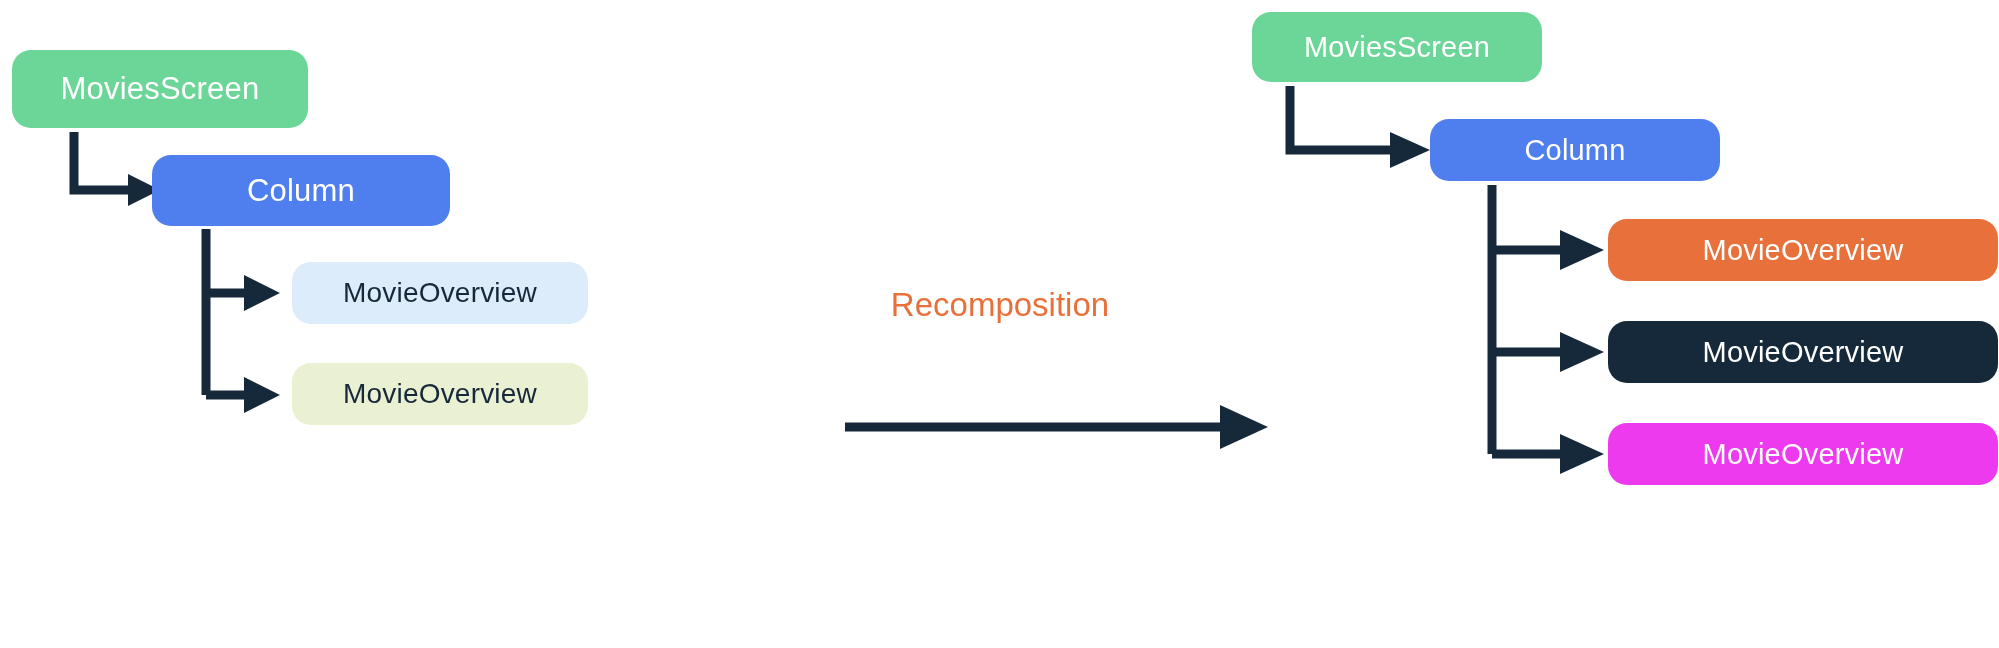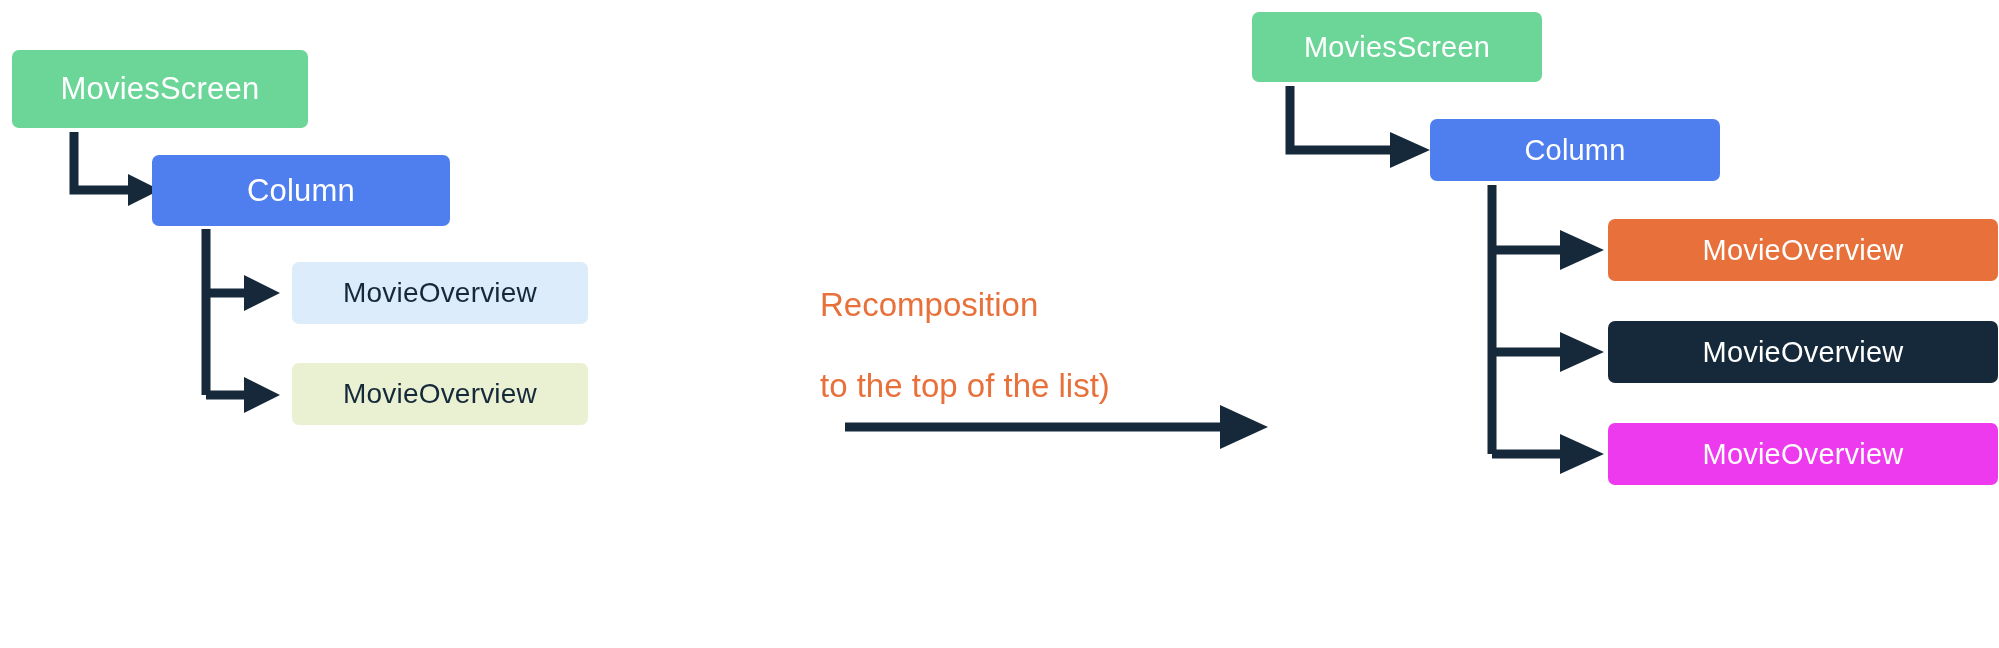--- a/index.html
+++ b/index.html
@@ -15,34 +15,34 @@
     width: 1999px;
     height: 648px;
     background: #ffffff;
     overflow: hidden;
   }
   .node {
     position: absolute;
     display: flex;
     align-items: center;
     justify-content: center;
-    border-radius: 7px;
+    border-radius: 19px;
     box-sizing: border-box;
     font-family: "Liberation Sans", sans-serif;
     font-weight: 400;
     letter-spacing: 0.2px;
     white-space: nowrap;
   }
   .connector {
     position: absolute;
     pointer-events: none;
   }
   .caption {
     position: absolute;
-    text-align: left;
+    text-align: center;
     font-family: "Liberation Sans", sans-serif;
     font-weight: 400;
     line-height: 1.22;
     white-space: pre-line;
   }
 </style>
 </head>
 <body>
 
 <div id="canvas">
@@ -72,21 +72,20 @@
   <div class="node" style="left:292px; top:262px; width:296px; height:62px; background:#DCECFB; color:#16293A; font-size:28px;">
     <span>MovieOverview</span>
   </div>
 
   <div class="node" style="left:292px; top:363px; width:296px; height:62px; background:#EAF0D2; color:#16293A; font-size:28px;">
     <span>MovieOverview</span>
   </div>
 
   <div class="caption" style="left:820px; top:245px; width:360px; font-size:33px; color:#E8703A;">
     <div>Recomposition</div>
-    <div>to the top of the list)</div>
   </div>
 
   <svg class="connector" width="460" height="80" style="left:820px; top:390px;">
     <path d="M 25 37 L 400 37" fill="none" stroke="#16293A" stroke-width="9"></path>
     <polygon points="400,15 448,37 400,59" fill="#16293A"></polygon>
   </svg>
 
   <svg class="connector" width="760" height="560" style="left:1240px; top:0;">
 
     <path d="M 50 86 L 50 150 L 150 150" fill="none" stroke="#16293A" stroke-width="9"></path>

